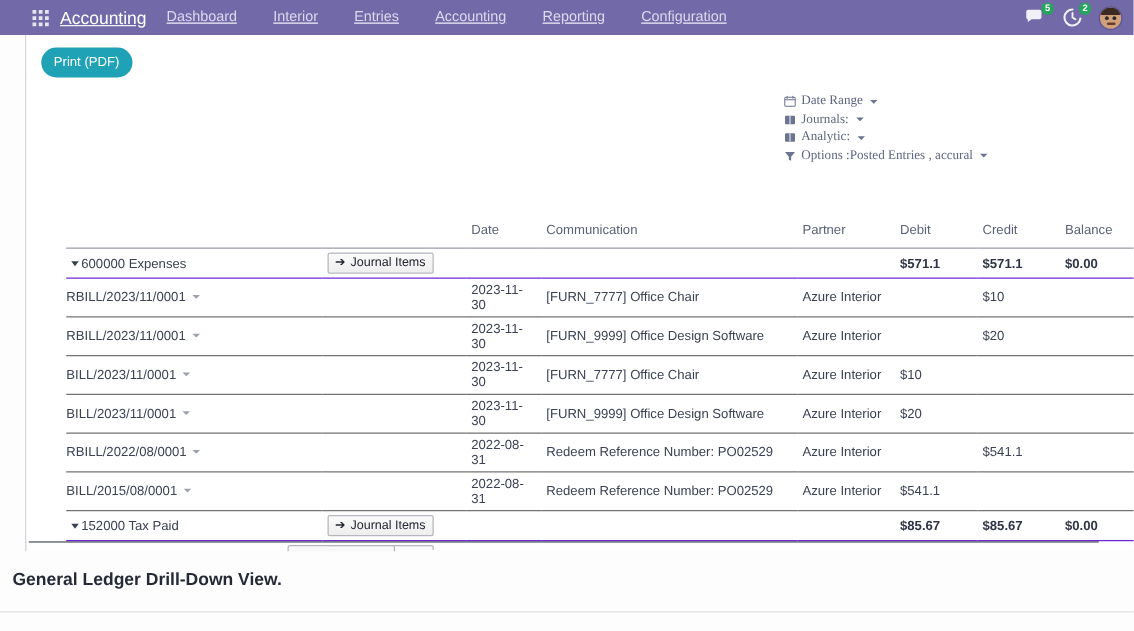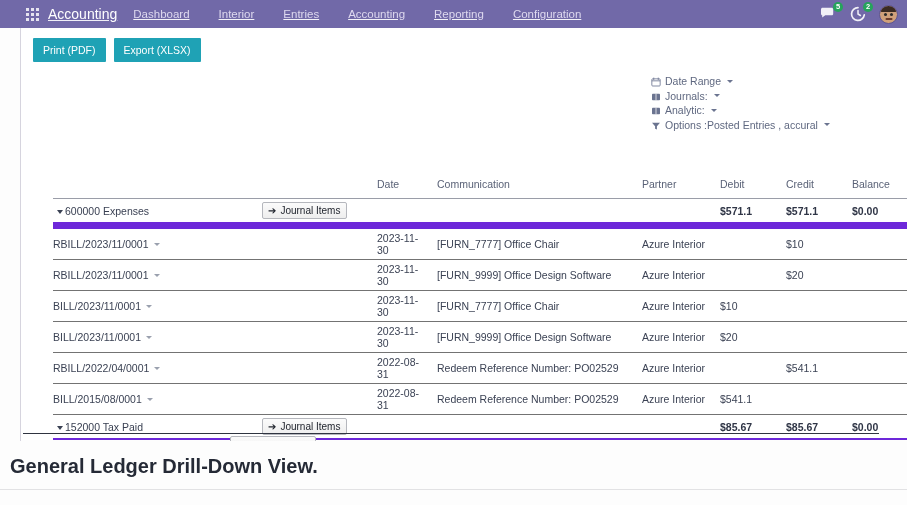--- a/index.html
+++ b/index.html
@@ -95,35 +95,36 @@
     font-weight: bold;
     margin: 5px 0 12px 0;
     letter-spacing: -0.2px;
   }
 
   .btn-row { display: flex; gap: 8px; margin-bottom: 6px; }
   .btn-teal {
     background: #1fa2b5;
     color: #ffffff;
     border: none;
-    border-radius: 1px;
+    border-radius: 12px;
     font-size: 10.5px;
     padding: 6px 10px;
     cursor: pointer;
     font-family: inherit;
     white-space: nowrap;
   }
 
   
   .filters {
     position: absolute;
-    left: 630px; top: 46px;
+    left: 606px; top: 46px;
     font-size: 10.5px;
     color: #5f6880;
     line-height: 14.5px;
+    font-family: Liberation Serif, serif;
   }
   .filter-line { display: flex; align-items: center; gap: 4px; white-space: nowrap; cursor: pointer; }
   .filter-line .fi { width: 10px; height: 10px; display:inline-block; flex:0 0 auto; }
   .caret {
     display: inline-block;
     width: 0; height: 0;
     border-left: 3px solid transparent;
     border-right: 3px solid transparent;
     border-top: 3.5px solid #6b7490;
     margin-left: 2px;
@@ -144,21 +145,21 @@
 
   col.c-name { width: 205px; }
   col.c-btn  { width: 115px; }
   col.c-date { width: 60px; }
   col.c-comm { width: 205px; }
   col.c-part { width: 78px; }
   col.c-deb  { width: 66px; }
   col.c-cred { width: 66px; }
   col.c-bal  { width: 61px; }
 
-  tr.acct-row td { border-top: 1px solid #2f3440; border-bottom: 7px solid #6d28d9; height: 24px; }
+  tr.acct-row td { border-top: 1px solid #2f3440; border-bottom: 1px solid #6d28d9; height: 24px; }
   tr.acct-row.first td { border-top: 1px solid #9a9da8; }
   tr.detail td { border-bottom: 1px solid #737373; height: 16px; color: #3b4254; }
   tr.detail.firstdet td { border-top: none; }
 
   .acct-label { padding-left: 20px; white-space: nowrap; }
   .acct-label .dcaret {
     display: inline-block;
     width: 0; height: 0;
     border-left: 3.5px solid transparent;
     border-right: 3.5px solid transparent;
@@ -212,21 +213,21 @@
     position: absolute; left: 207px; top: 2px;
     width: 86px; height: 16px;
     background: linear-gradient(#fbfbfb,#eeeeee);
     border: 1px solid #b5b7bd; border-radius: 2px;
   }
 
   
   .caption {
     position: absolute;
     left: 10px; top: 455px;
-    font-size: 20px;
+    font-size: 14px;
     color: #252a36;
     font-weight: bold;
     text-align: right;
   }
   .bottom-rule {
     position: absolute;
     left: 0; top: 489px; width: 907px;
     border-top: 1px solid #e2e2e4;
   }
 </style>
@@ -277,21 +278,20 @@
           <span class="eyeR"></span>
           <span class="mouth"></span>
       </span>
     </div>
   </div>
 
   <div class="sheet">
     <div class="sheet-inner">
       <div class="btn-row">
         <button class="btn-teal">Print (PDF)</button>
-        <button class="btn-teal">Export (XLSX)</button>
       </div>
     </div>
 
     <div class="filters">
       <div class="filter-line">
         <span class="fi">
           <svg width="10" height="10" viewBox="0 0 12 12">
               <rect x="1" y="2.2" width="10" height="8.6" rx="1" fill="none" stroke="#6b7490" stroke-width="1"></rect>
               <path d="M1 4.6h10" stroke="#6b7490" stroke-width="1"></path>
               <path d="M3.3 1.2v2M8.7 1.2v2" stroke="#6b7490" stroke-width="1" stroke-linecap="round"></path>
@@ -403,21 +403,21 @@
               <td class="ref-cell"><span>BILL/2023/11/0001</span><span class="rcaret"></span></td>
               <td></td>
               <td>2023-11-30</td>
               <td>[FURN_9999] Office Design Software</td>
               <td>Azure Interior</td>
               <td class="num">$20</td>
               <td class="num"></td>
               <td class="num"></td>
             </tr>
             <tr class="detail">
-              <td class="ref-cell"><span>RBILL/2022/04/0001</span><span class="rcaret"></span></td>
+              <td class="ref-cell"><span>RBILL/2022/08/0001</span><span class="rcaret"></span></td>
               <td></td>
               <td>2022-08-31</td>
               <td>Redeem Reference Number: PO02529</td>
               <td>Azure Interior</td>
               <td class="num"></td>
               <td class="num">$541.1</td>
               <td class="num"></td>
             </tr>
             <tr class="detail">
               <td class="ref-cell"><span>BILL/2015/08/0001</span><span class="rcaret"></span></td>

